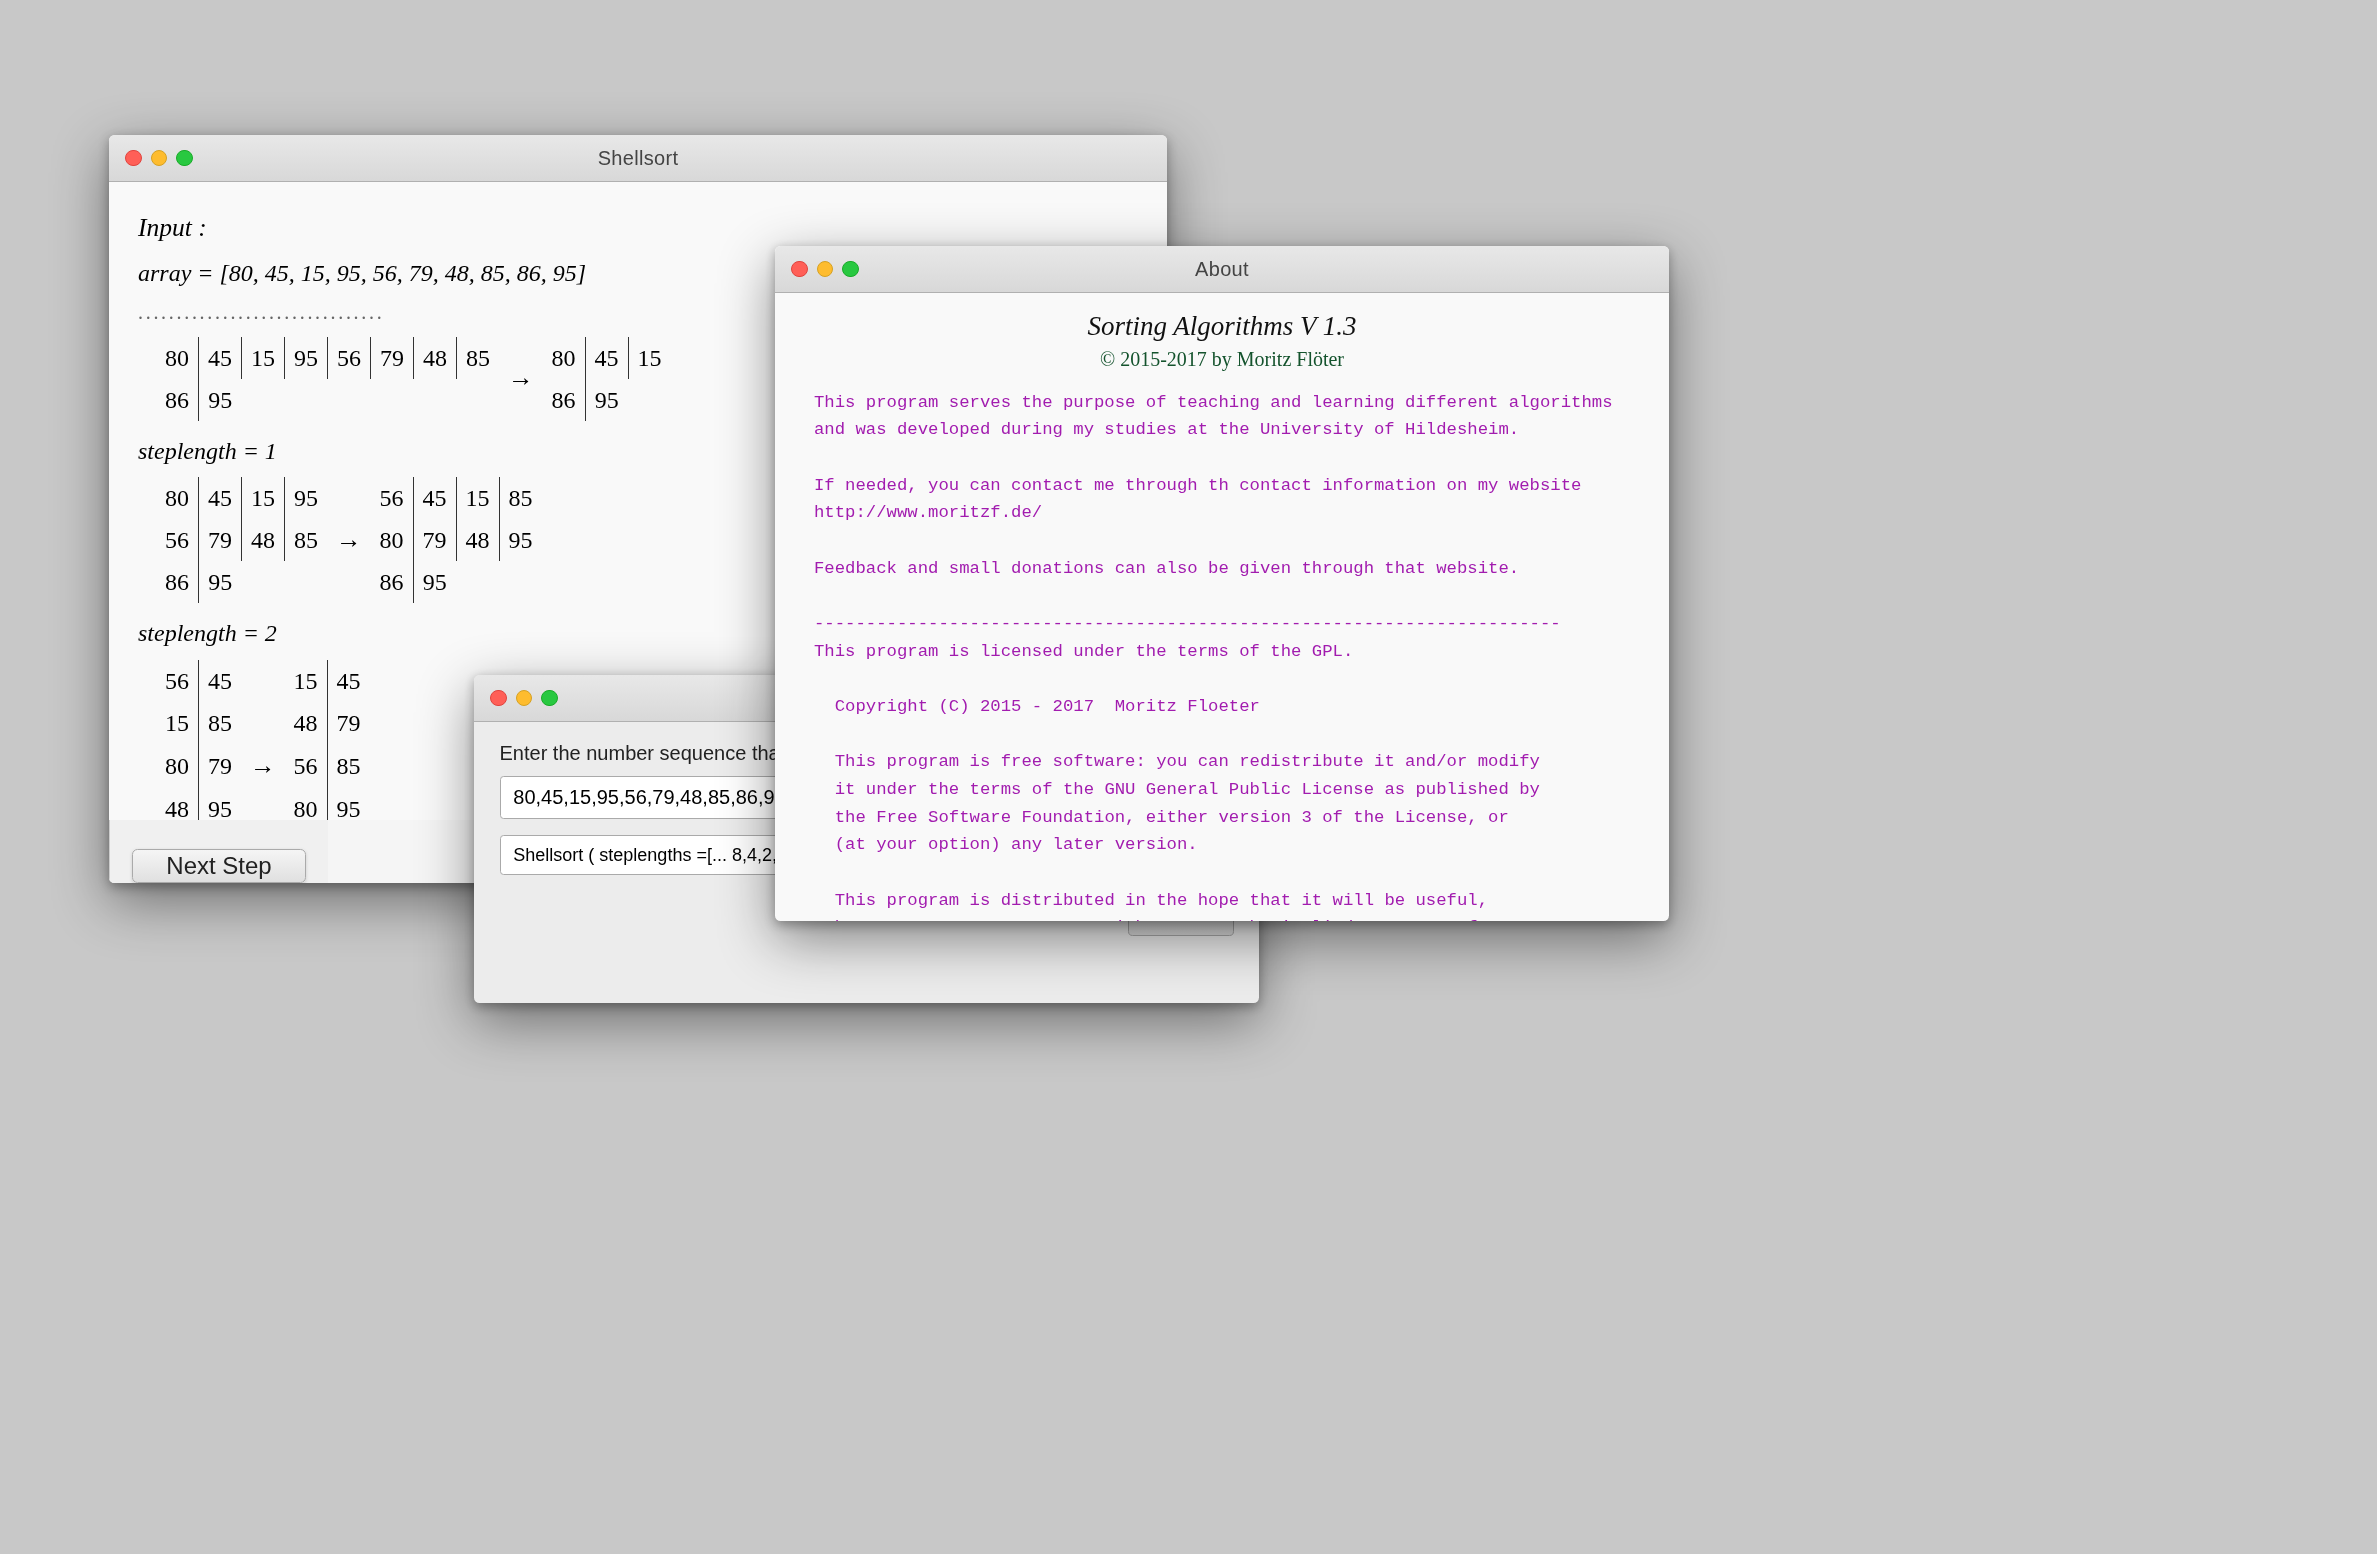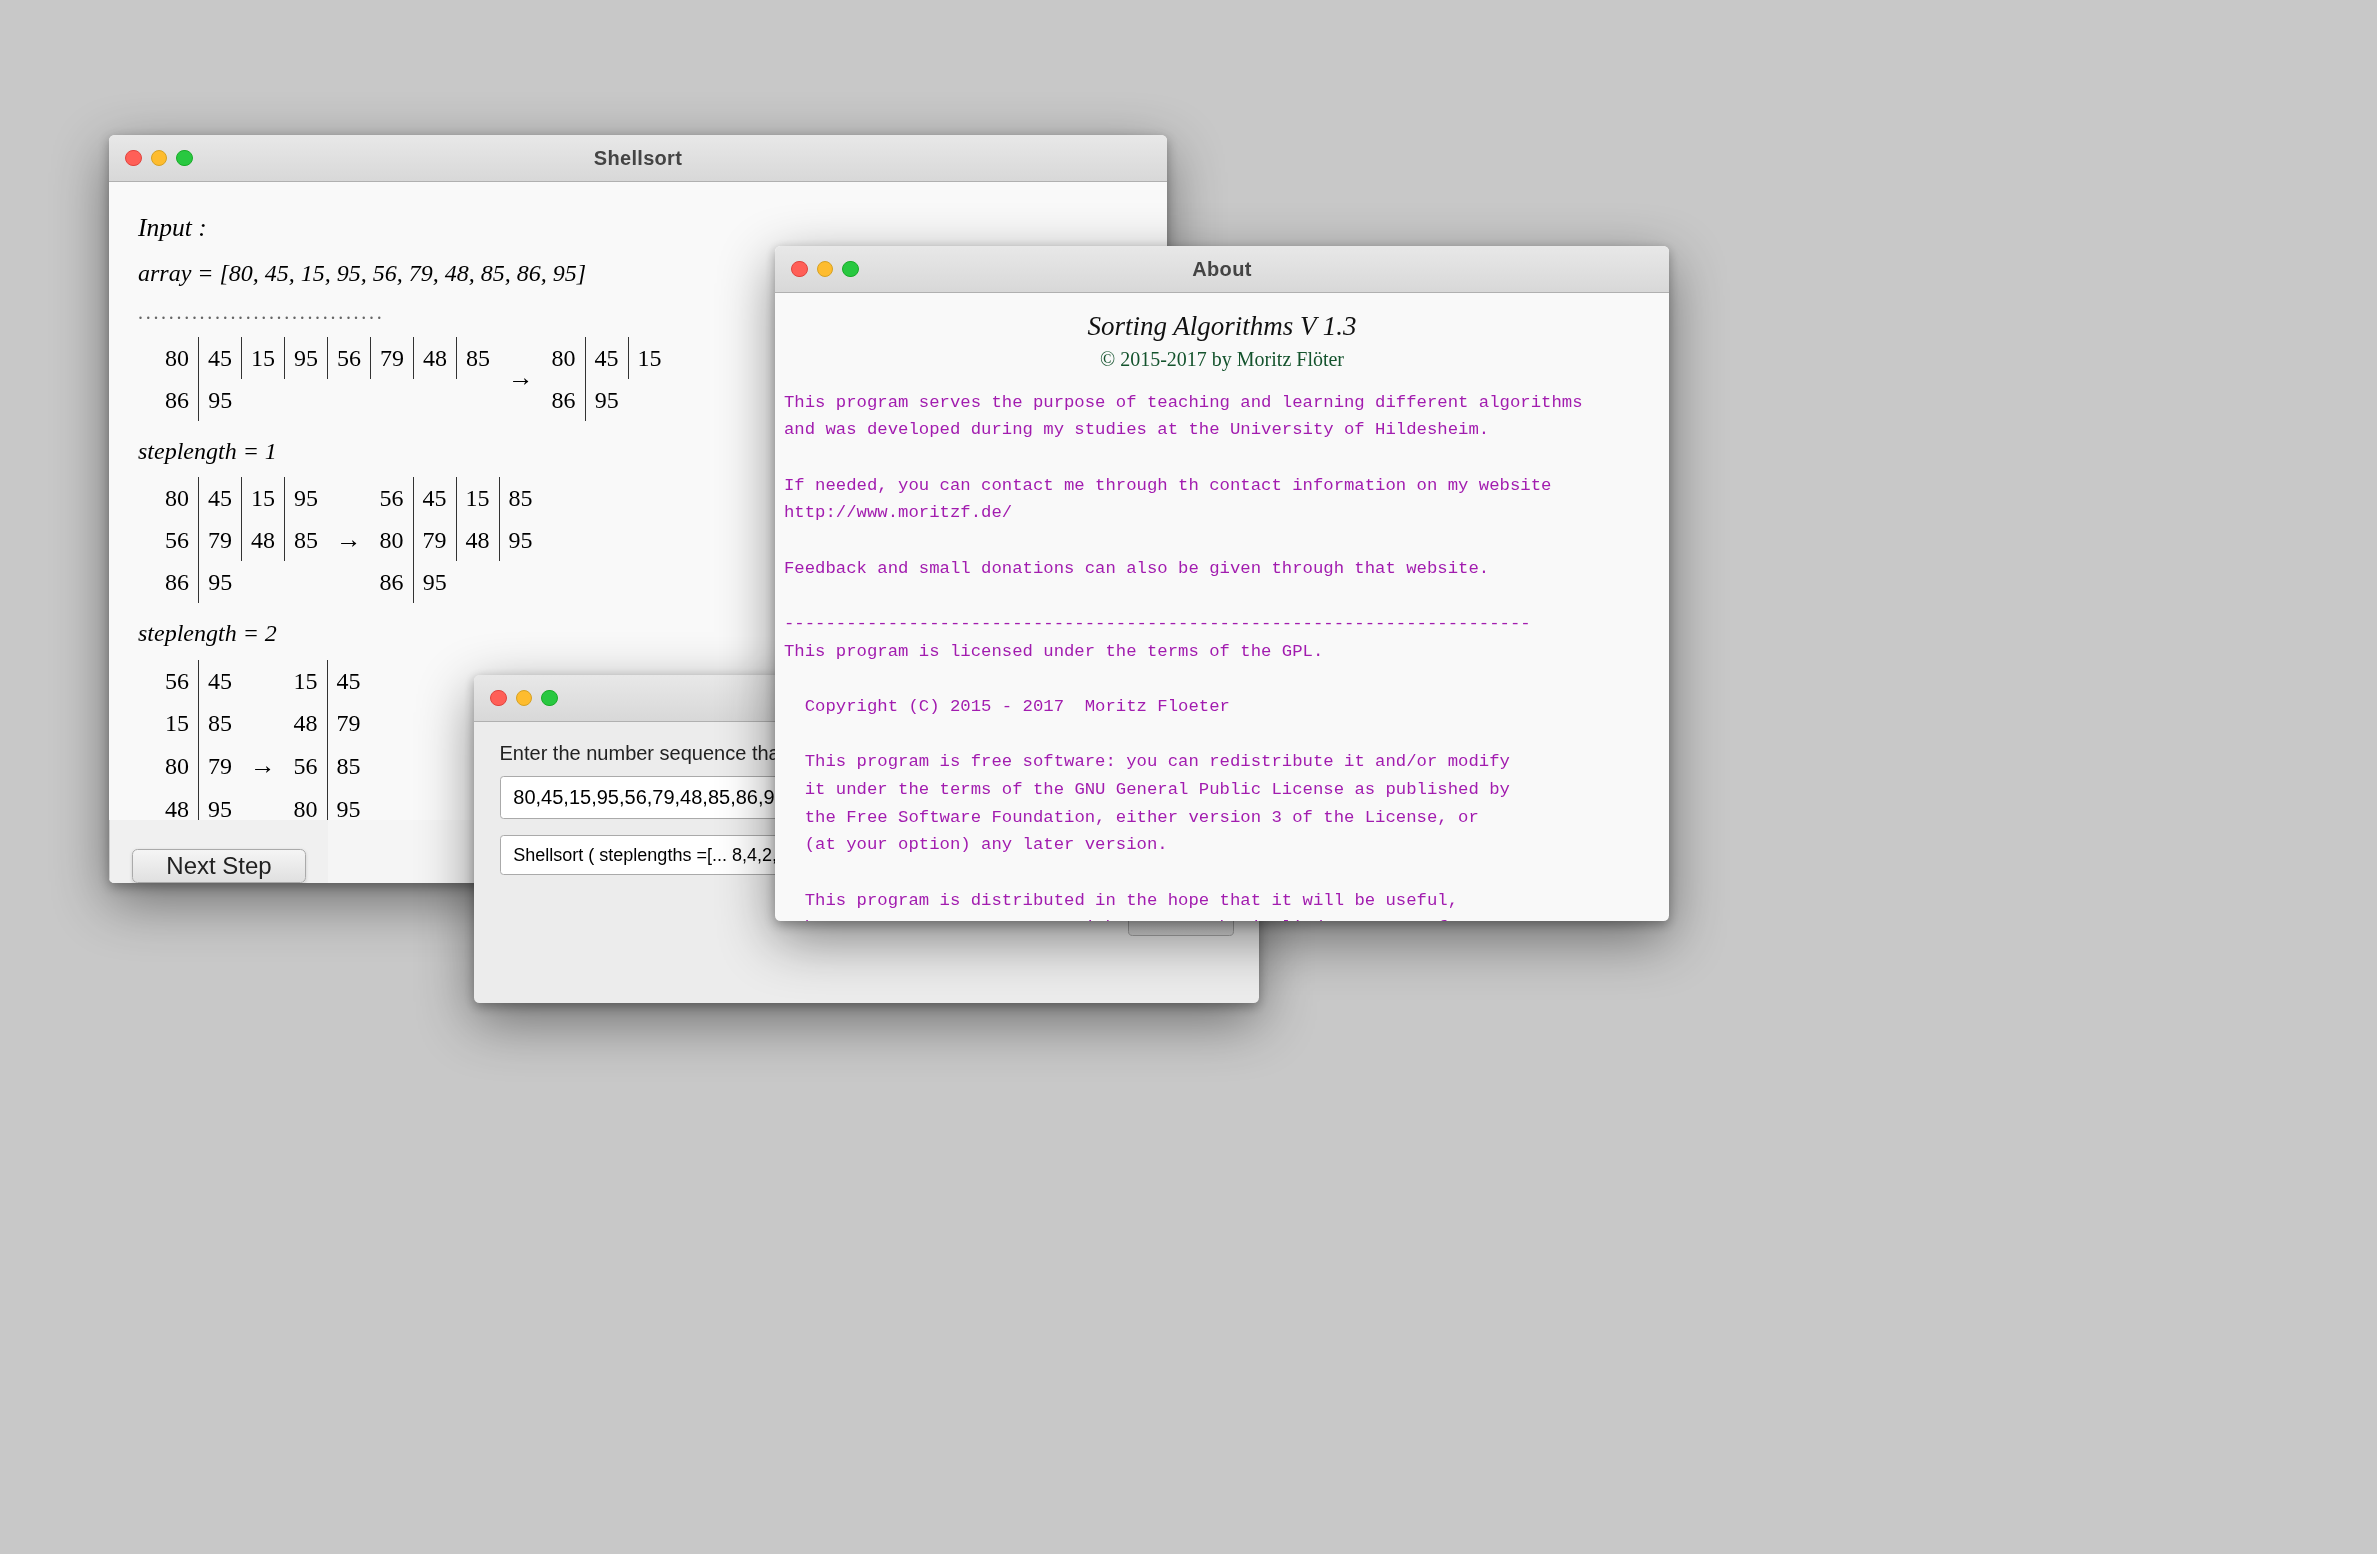--- a/index.html
+++ b/index.html
@@ -29,21 +29,21 @@
       display: flex;
       align-items: center;
       justify-content: center;
       position: relative;
       border-radius: 5.5px 5.5px 0 0;
     }
 
     .titlebar-title {
       font-size: 20px;
       color: #444;
-      font-weight: 700;
+      font-weight: 400;
       letter-spacing: 0.3px;
     }
 
     .traffic-lights {
       position: absolute;
       left: 16.4px;
       display: flex;
       gap: 9px;
       align-items: center;
     }
@@ -238,21 +238,21 @@
     
     .about-window {
       left: 775px;
       top: 246px;
       width: 894px;
       height: 675px;
       background: #f9f9f9;
     }
 
     .about-body {
-      padding: 18px 9px;
+      padding: 18px 39px;
       overflow-y: auto;
       height: calc(100% - 47px);
     }
 
     .about-title {
       font-style: italic;
       font-size: 27px;
       text-align: center;
       font-family: Georgia, "Times New Roman", Times, serif;
       margin-bottom: 5.5px;

